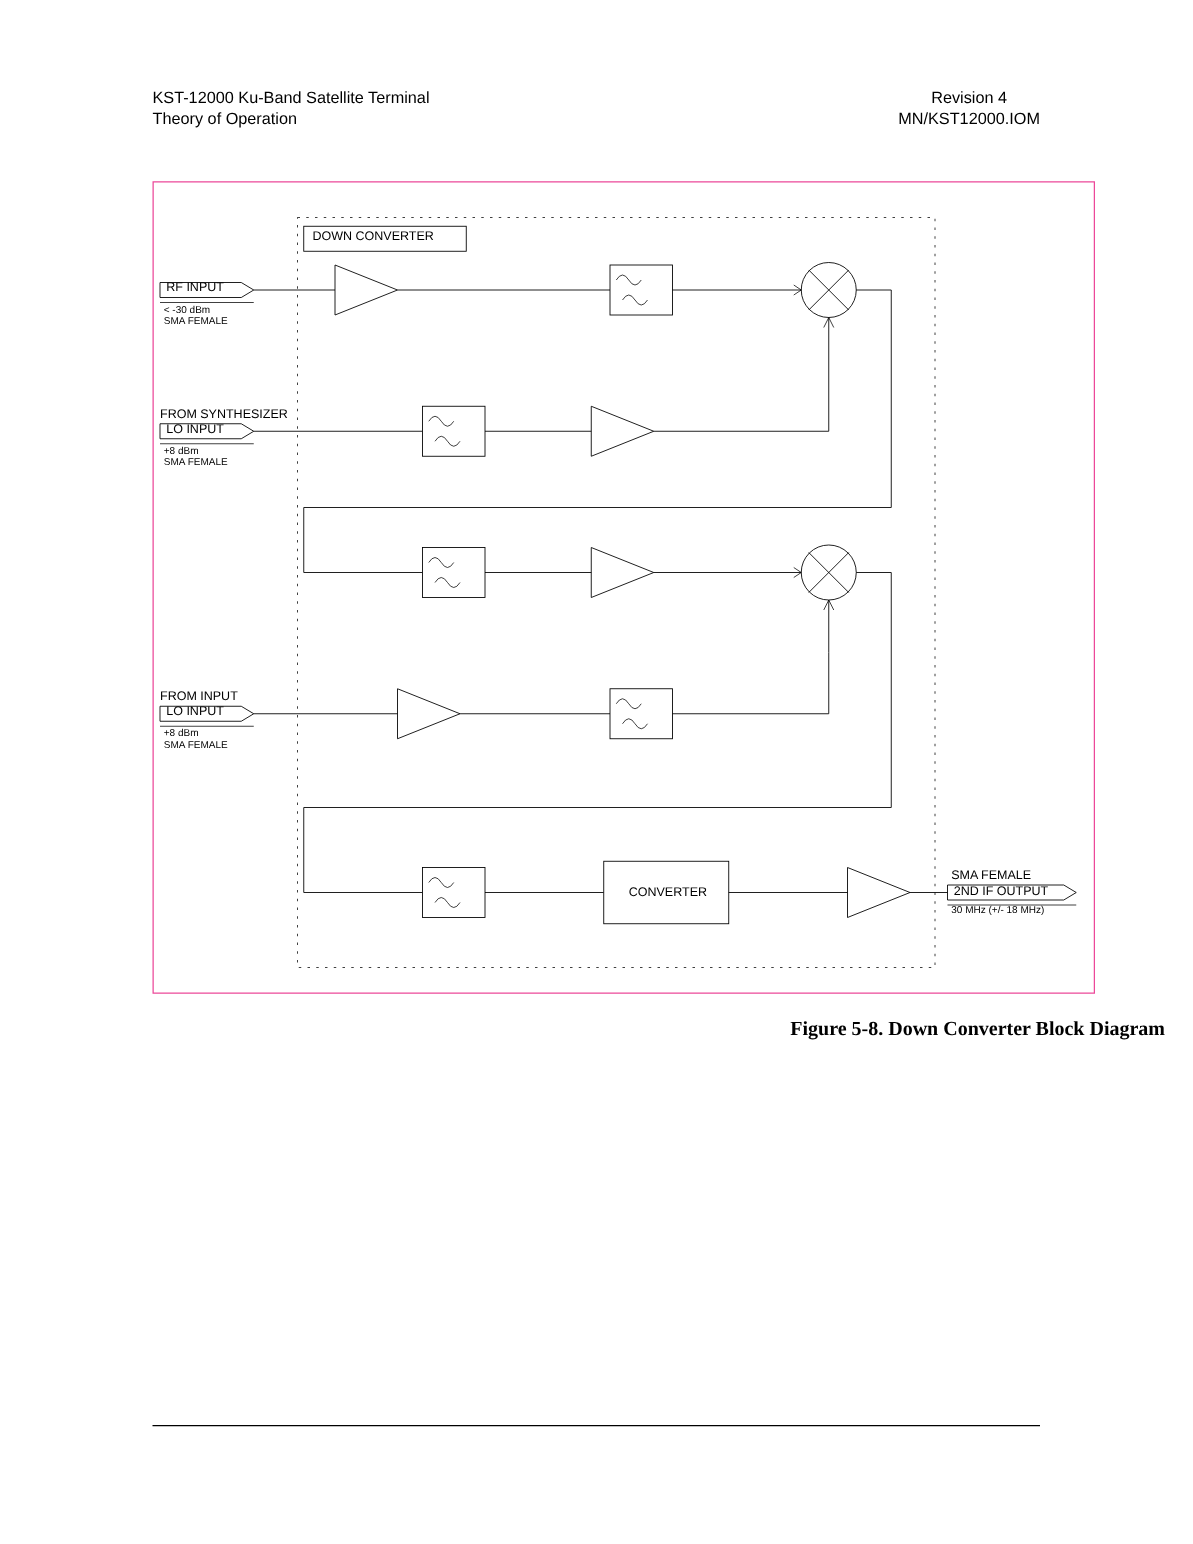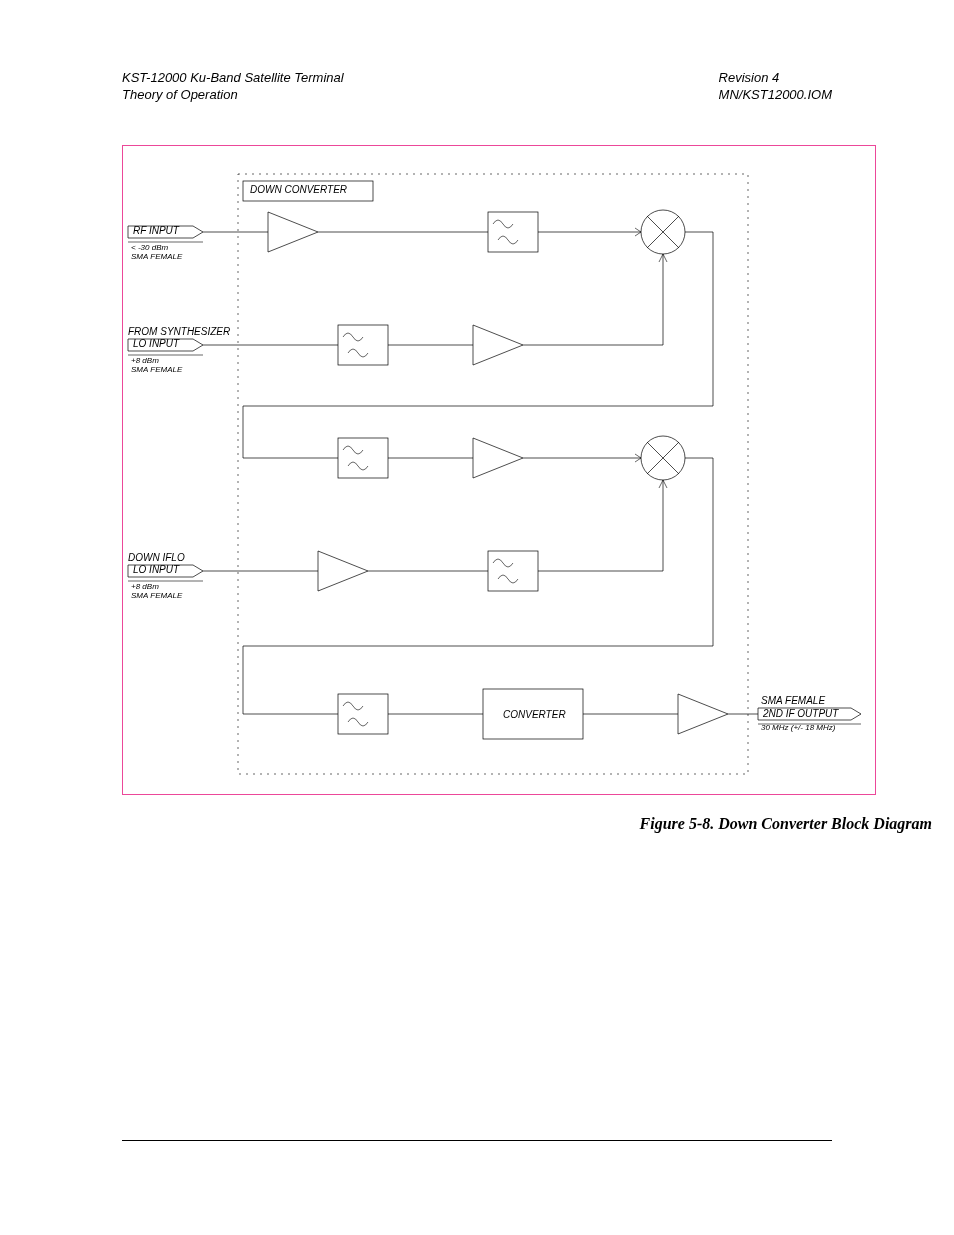--- a/index.html
+++ b/index.html
@@ -8,34 +8,33 @@
     background: #fff;
     font-family: Arial, Helvetica, sans-serif;
     color: #000;
   }
   .page {
     width: 910px;
     height: 1235px;
     position: relative;
     background: #fff;
     margin: 0 auto;
-    font-style: italic;
   }
   .header {
     position: absolute;
     top: 70px;
     left: 100px;
     right: 100px;
     display: flex;
     justify-content: space-between;
     font-size: 13px;
     line-height: 1.3;
   }
   .header-left { text-align: left; }
-  .header-right { text-align: left; }
+  .header-right { text-align: center; }
   .figure-frame {
     position: absolute;
     top: 145px;
     left: 100px;
     width: 754px;
     height: 650px;
     border: 1px solid #ec4899;
     box-sizing: border-box;
   }
   .caption {
@@ -212,21 +211,21 @@
 
     <div class="lbl" style="left:10px; top:79px;">RF INPUT</div>
     <div class="lbl lbl-small" style="left:8px; top:98px;">&lt; -30 dBm</div>
     <div class="lbl lbl-small" style="left:8px; top:107px;">SMA FEMALE</div>
 
     <div class="lbl" style="left:5px; top:180px;">FROM SYNTHESIZER</div>
     <div class="lbl" style="left:10px; top:192px;">LO INPUT</div>
     <div class="lbl lbl-small" style="left:8px; top:211px;">+8 dBm</div>
     <div class="lbl lbl-small" style="left:8px; top:220px;">SMA FEMALE</div>
 
-    <div class="lbl" style="left:5px; top:406px;">DOWN IFLO</div>
+    <div class="lbl" style="left:5px; top:406px;">FROM INPUT</div>
     <div class="lbl" style="left:10px; top:418px;">LO INPUT</div>
     <div class="lbl lbl-small" style="left:8px; top:437px;">+8 dBm</div>
     <div class="lbl lbl-small" style="left:8px; top:446px;">SMA FEMALE</div>
 
     <div class="lbl" style="left:380px; top:563px;">CONVERTER</div>
 
     <div class="lbl" style="left:638px; top:549px;">SMA FEMALE</div>
     <div class="lbl" style="left:640px; top:562px;">2ND IF OUTPUT</div>
     <div class="lbl lbl-small" style="left:638px; top:578px;">30 MHz (+/- 18 MHz)</div>
 

